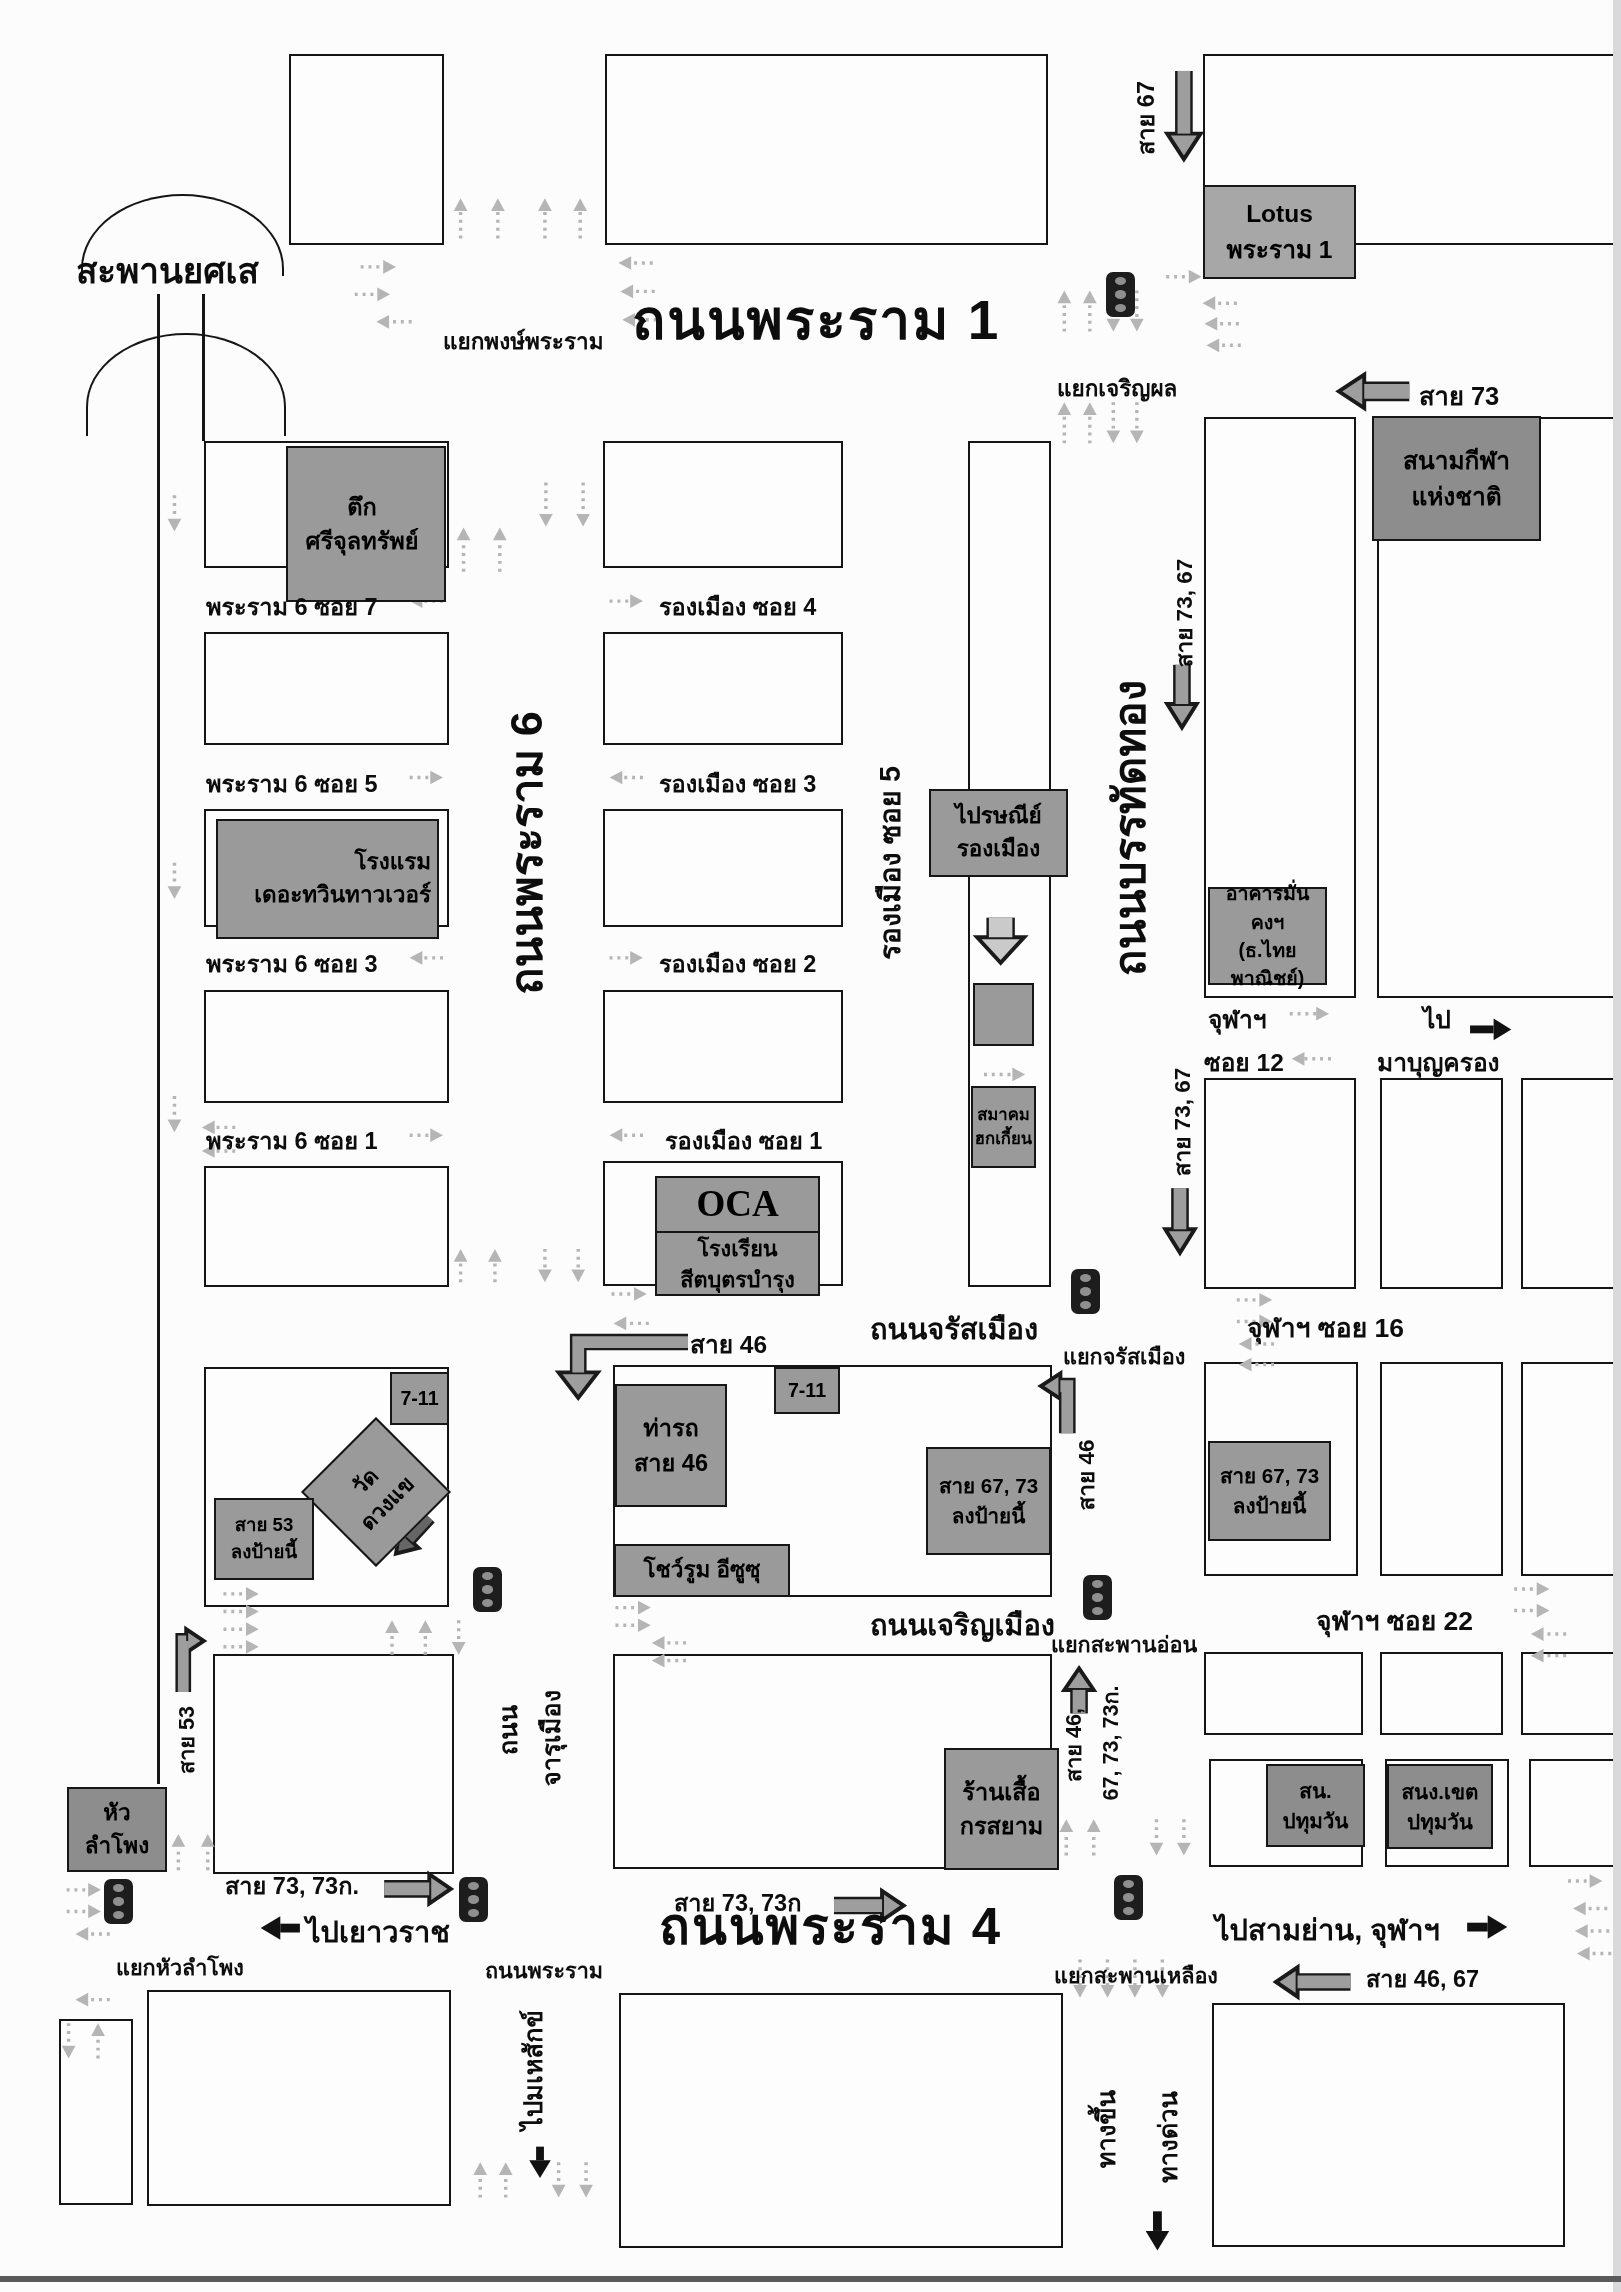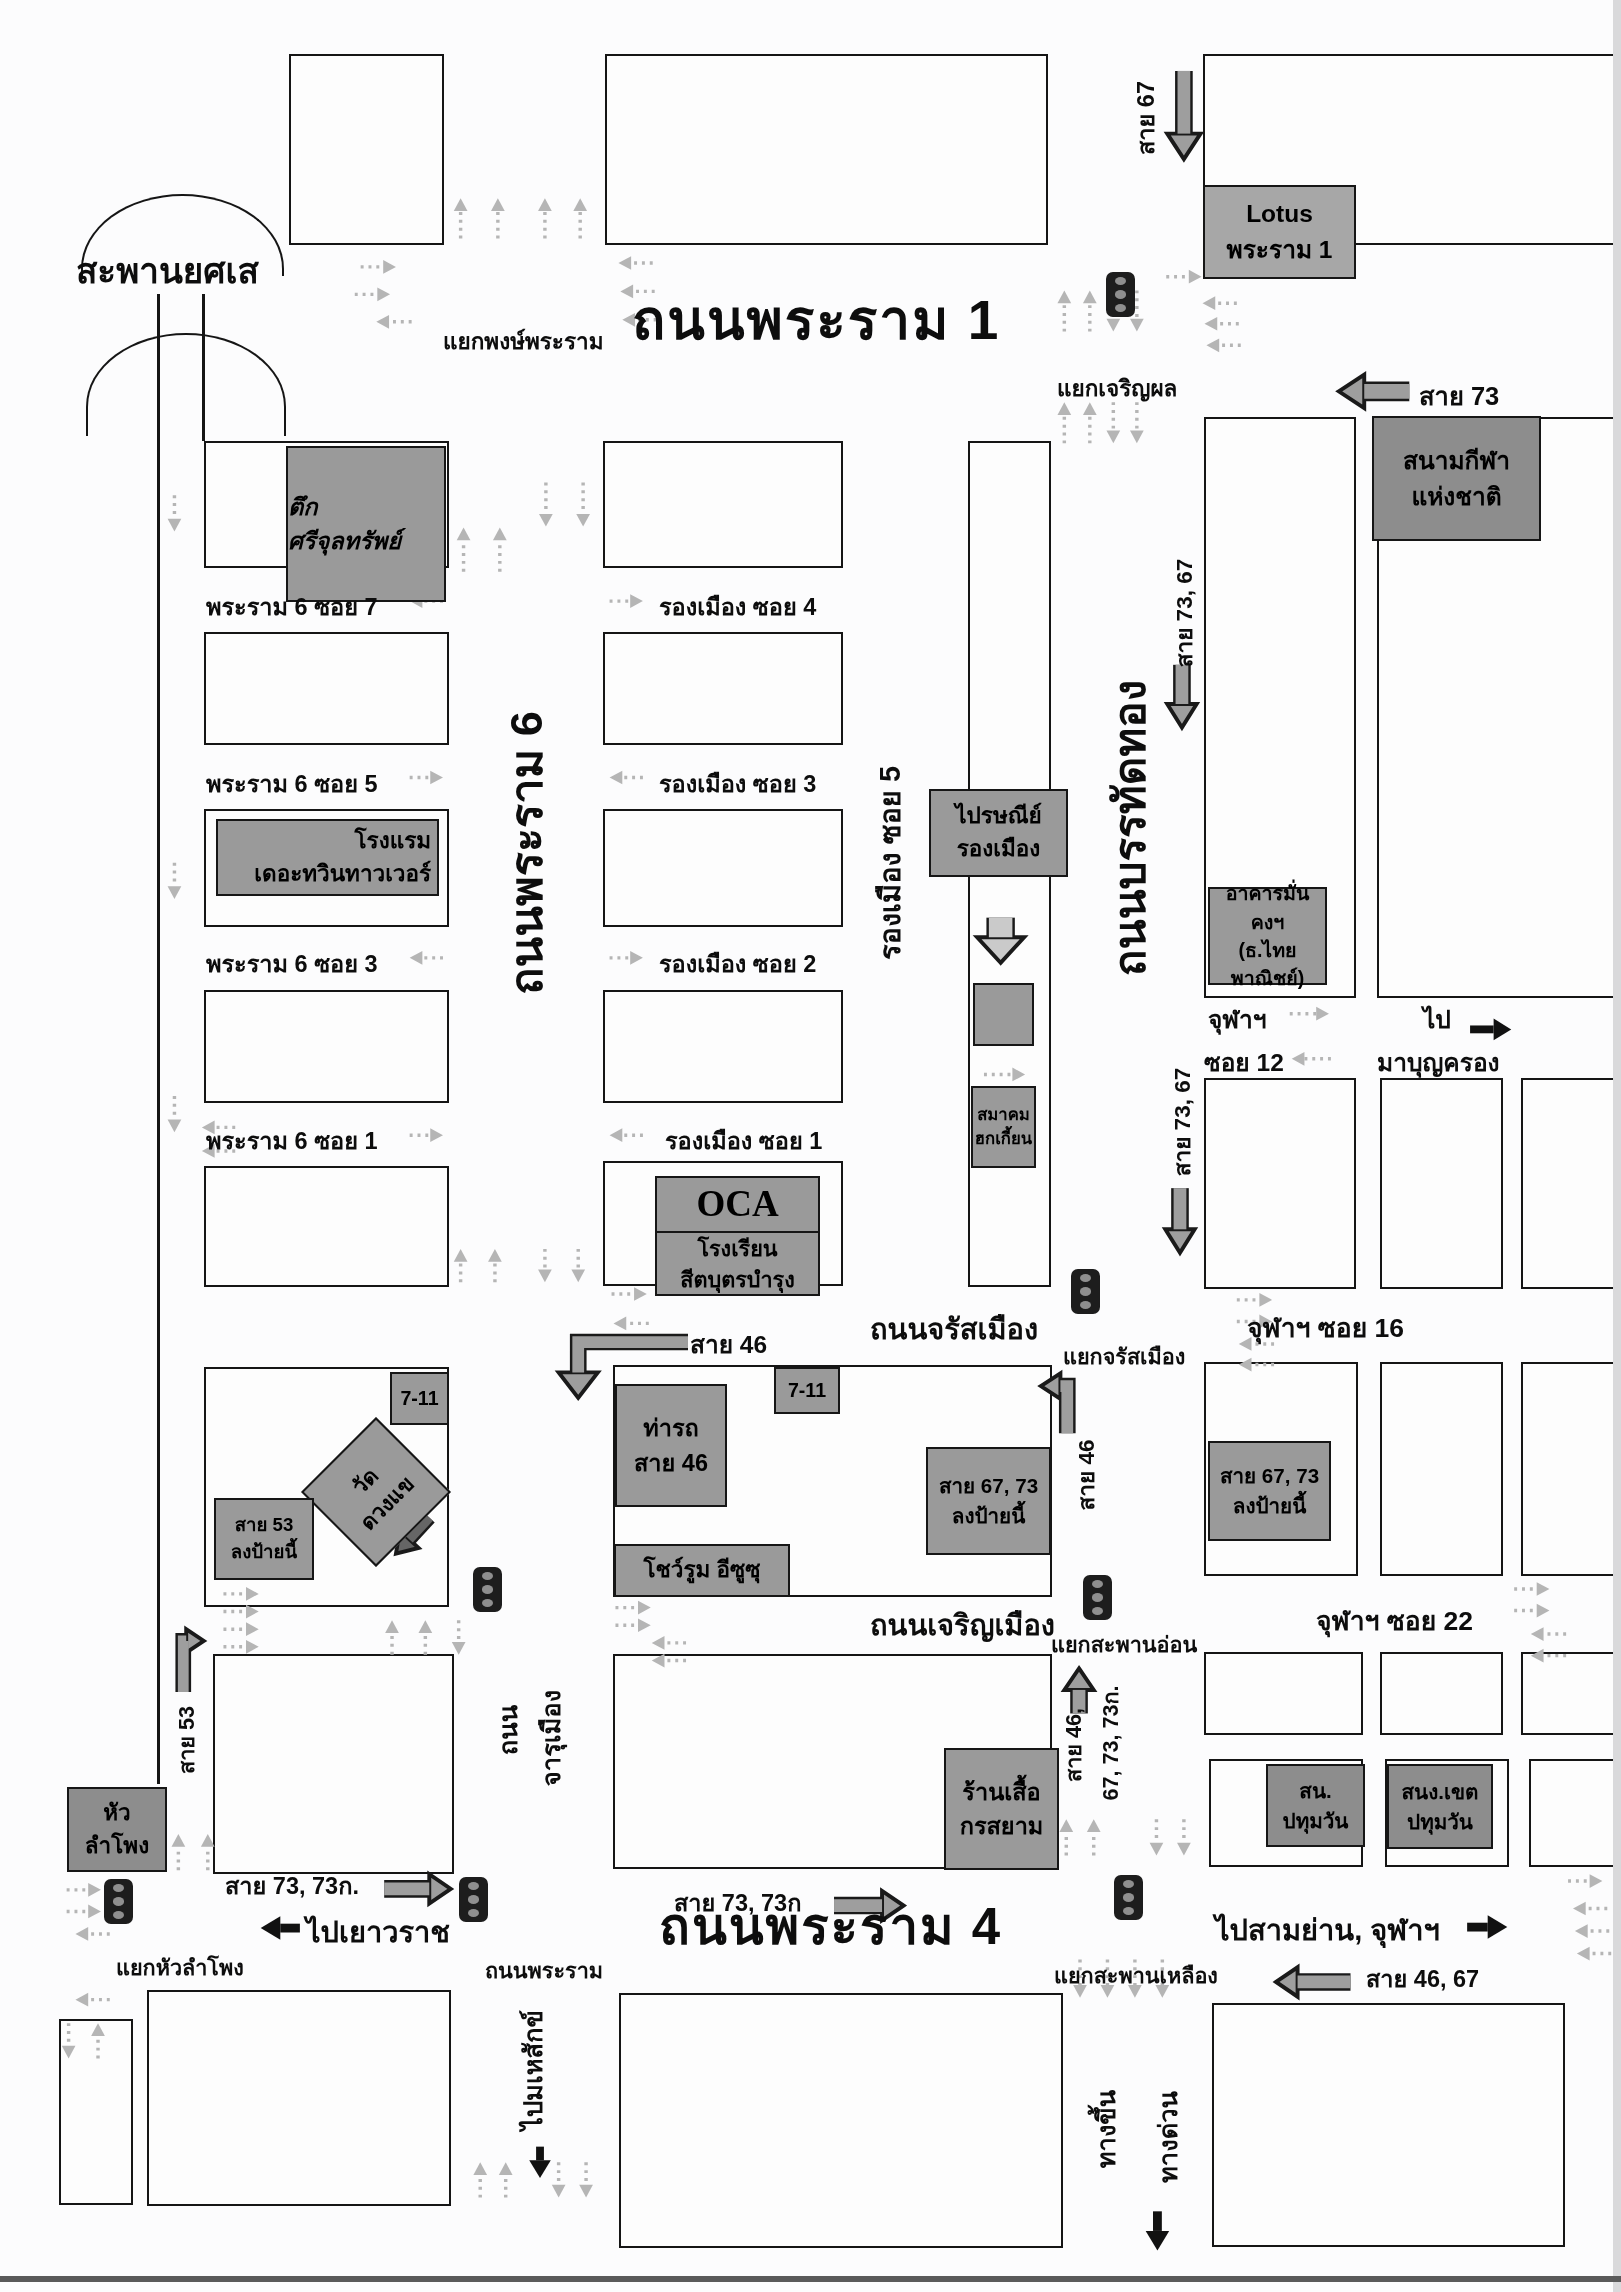--- a/index.html
+++ b/index.html
@@ -512,33 +512,33 @@
       <g>
         <path d="M70 2064 L70 2087" fill="none" stroke="#b5b5b5" stroke-width="3.5" stroke-linejoin="miter" stroke-linecap="butt" stroke-dasharray="3,5"></path>
         <polygon points="70,2100 63,2087 77,2087" fill="#b5b5b5"></polygon>
       </g>
       <g>
         <path d="M100 2100 L100 2077" fill="none" stroke="#b5b5b5" stroke-width="3.5" stroke-linejoin="miter" stroke-linecap="butt" stroke-dasharray="3,5"></path>
         <polygon points="100,2064 107,2077 93,2077" fill="#b5b5b5"></polygon>
       </g>
     </svg>
 
-  <div class="bx" style="left:286px;top:446px;width:160px;height:156px;font-size:23.5px;align-items:flex-start;padding-right:7.8px;font-style:italic;">
+  <div class="bx" style="left:286px;top:446px;width:160px;height:156px;font-size:23.5px;align-items:center;padding-right:7.8px;">
     <span>ตึก</span>
     <span>ศรีจุลทรัพย์</span>
   </div>
   <div class="bx" style="left:1203px;top:185px;width:153px;height:94px;font-size:24.5px;background:#a7a7a7;">
     <span>Lotus</span>
     <span>พระราม 1</span>
   </div>
   <div class="bx" style="left:1372px;top:416px;width:169px;height:125px;font-size:24.5px;background:#8d8d8d;">
     <span>สนามกีฬา</span>
     <span>แห่งชาติ</span>
   </div>
-  <div class="bx" style="left:216px;top:819px;width:223px;height:77px;font-size:22.5px;align-items:flex-end;padding-right:5.9px;">
+  <div class="bx" style="left:216px;top:819px;width:223px;height:120px;font-size:22.5px;align-items:flex-end;padding-right:5.9px;">
     <span>โรงแรม</span>
     <span>เดอะทวินทาวเวอร์</span>
   </div>
   <div class="bx" style="left:929px;top:789px;width:139px;height:88px;font-size:22.5px;z-index:5;">
     <span>ไปรษณีย์</span>
     <span>รองเมือง</span>
   </div>
   <div class="bx" style="left:973px;top:983px;width:61px;height:63px;z-index:5;"></div>
   <div class="bx" style="left:1208px;top:887px;width:119px;height:98px;font-size:19.6px;">
     <span>อาคารมั่นคงฯ</span>

